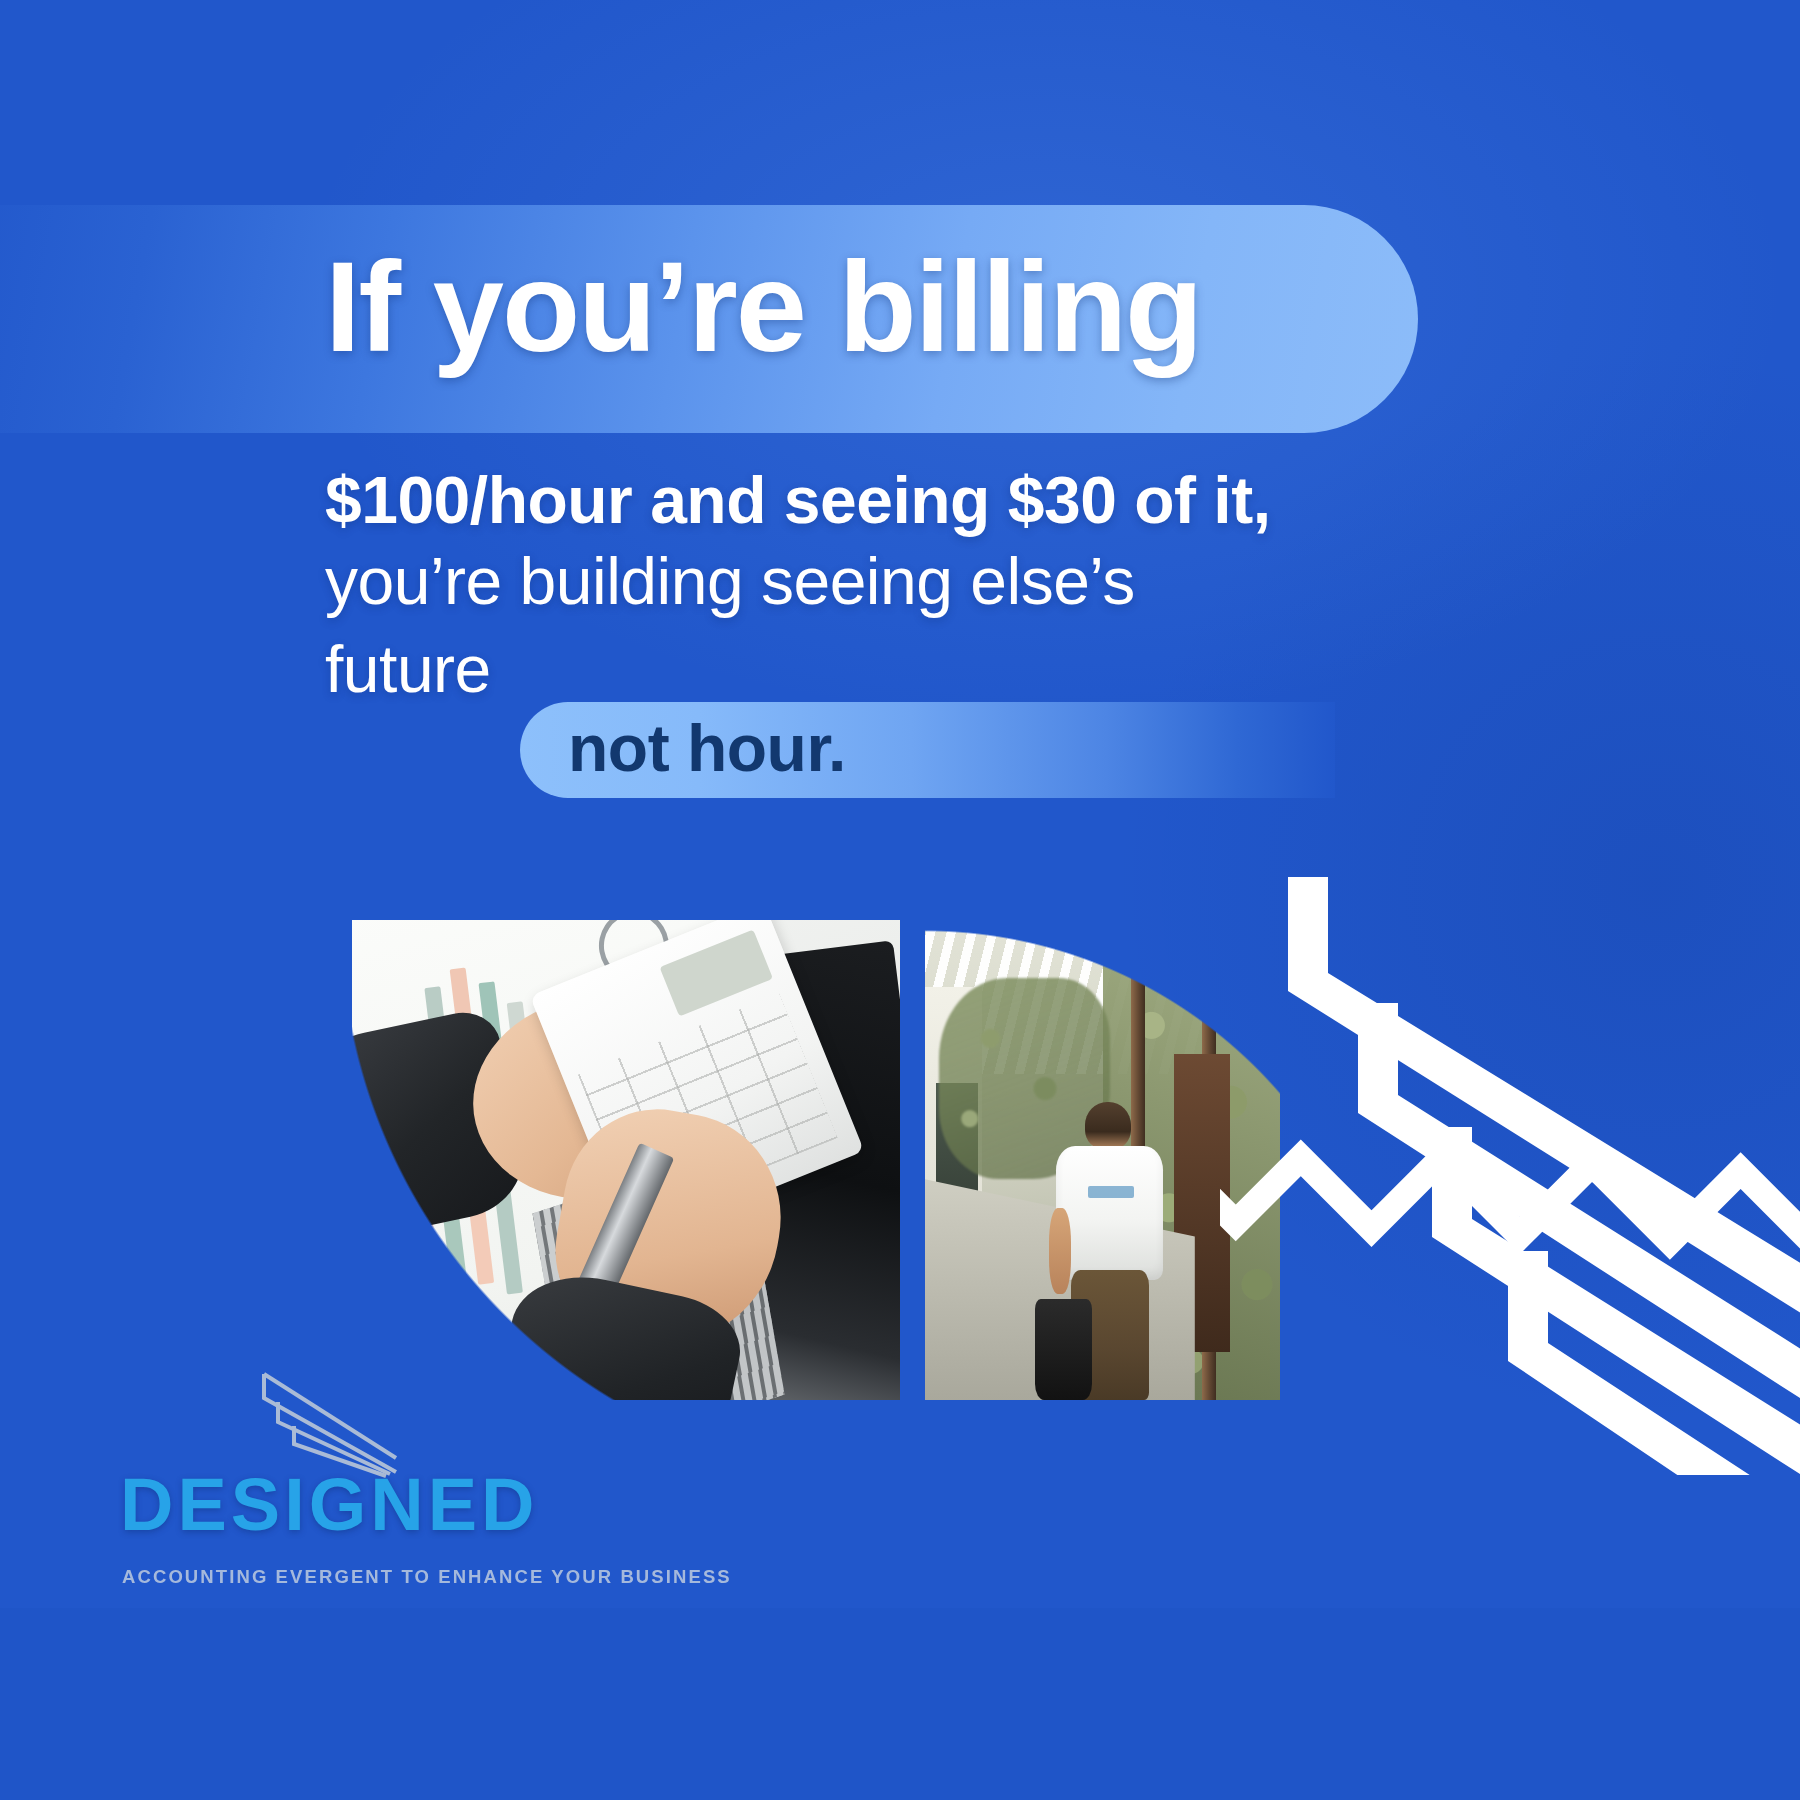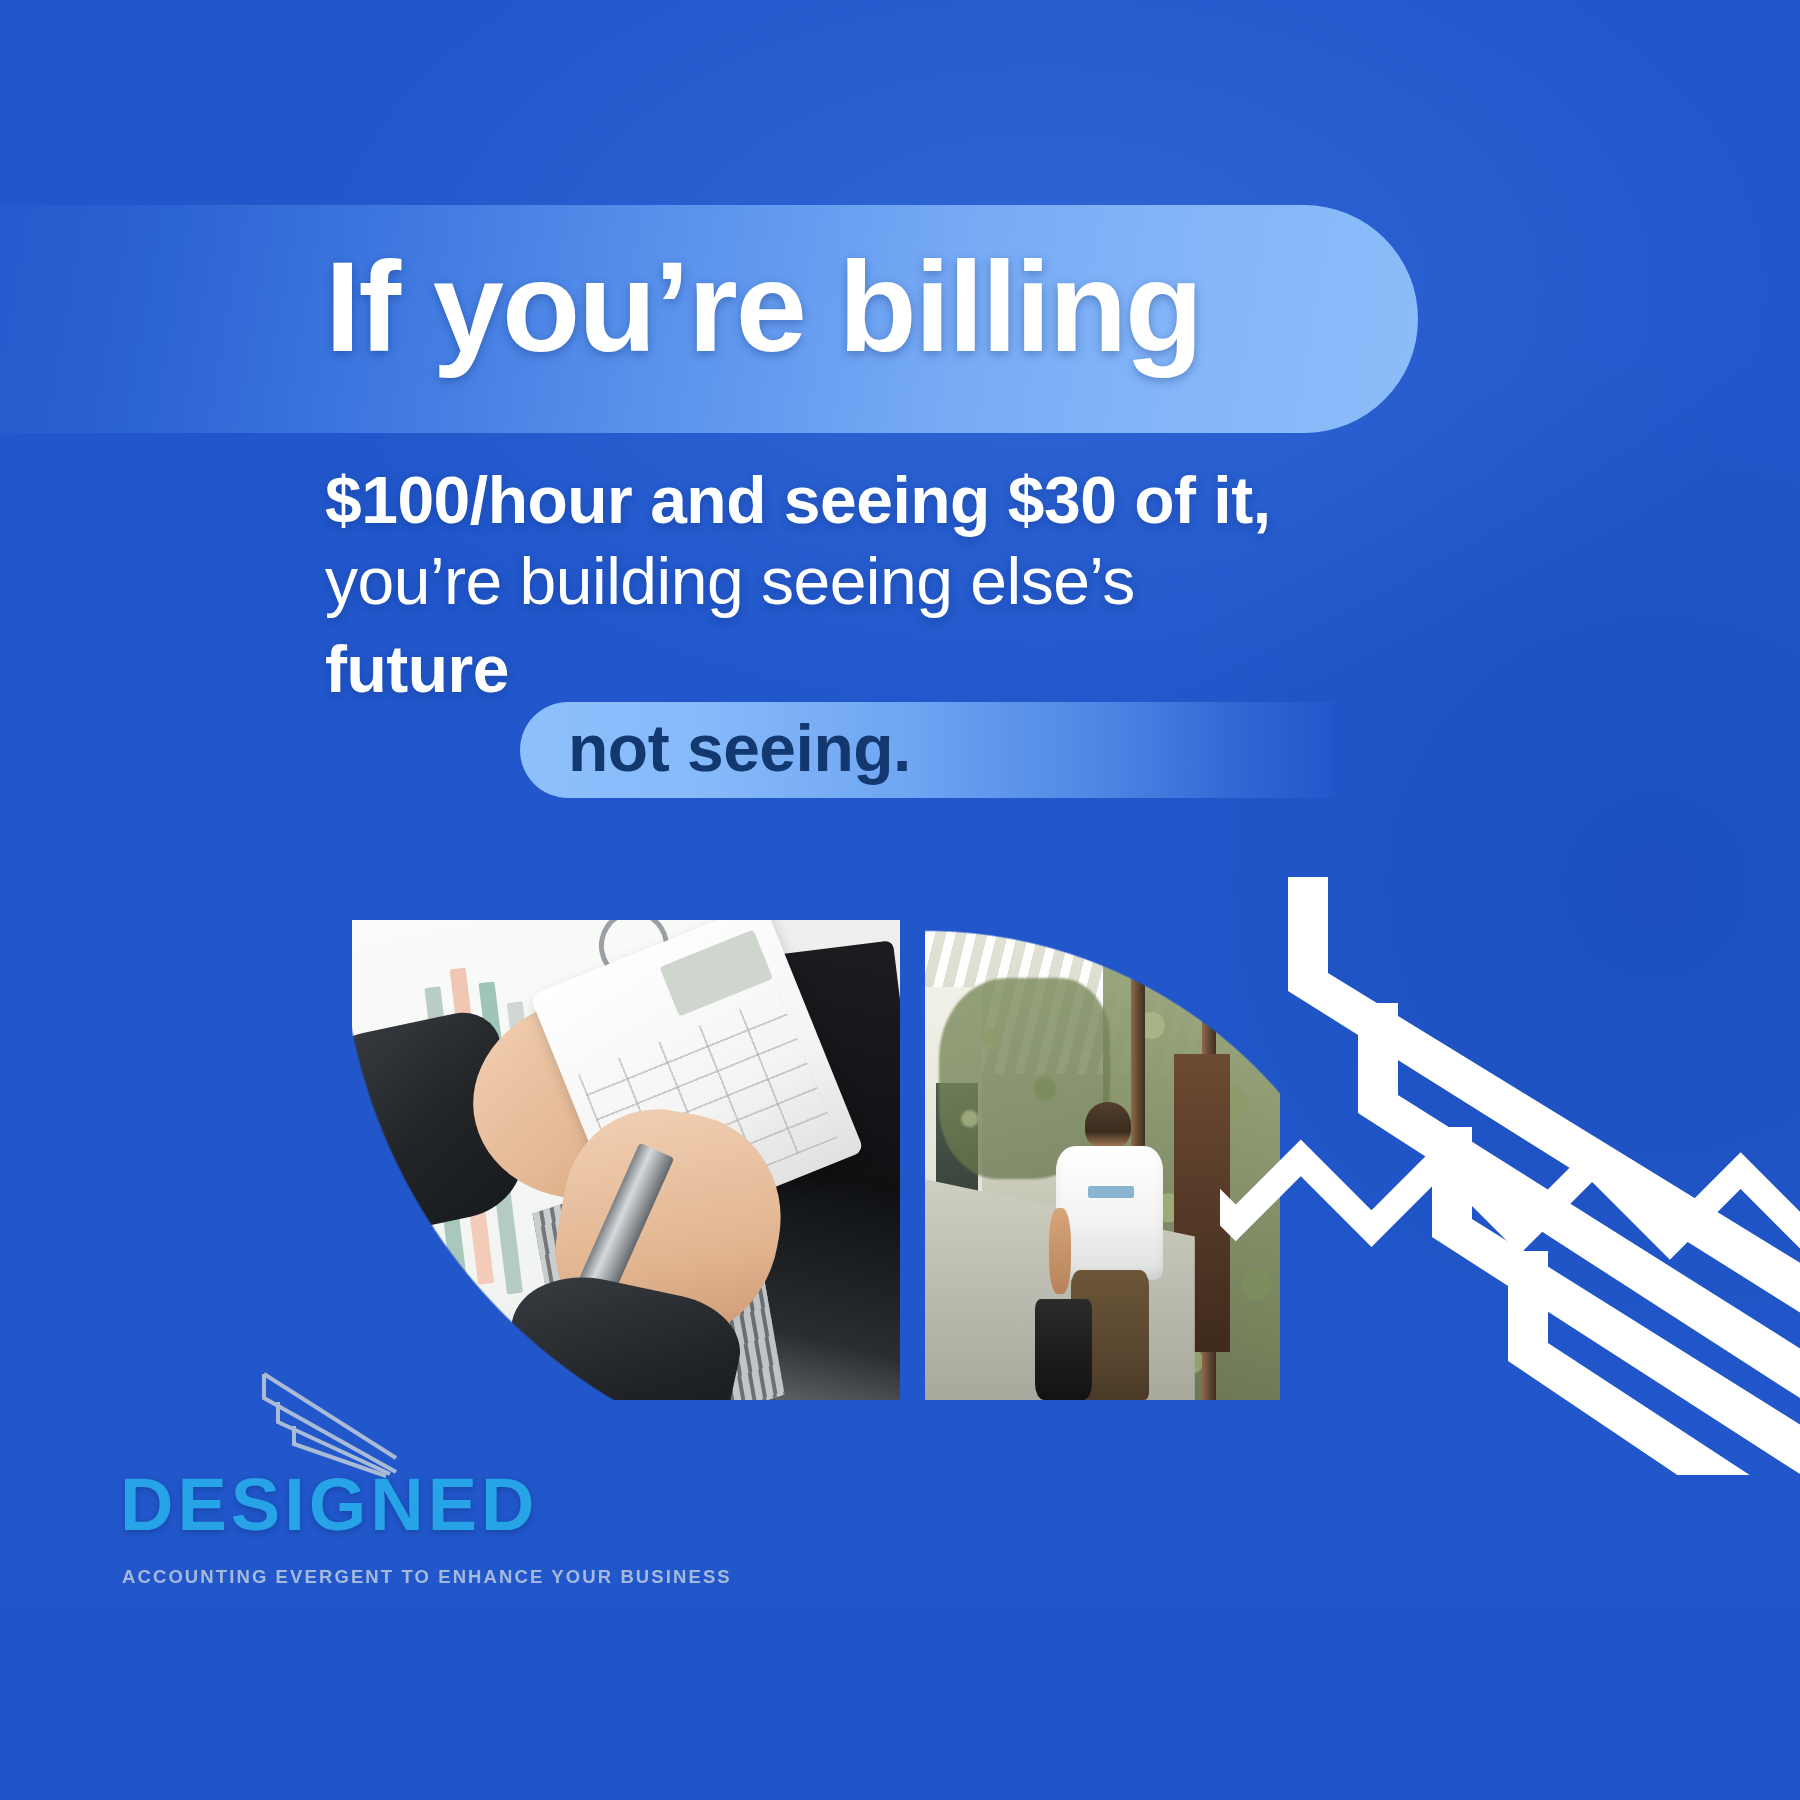--- a/index.html
+++ b/index.html
@@ -82,21 +82,21 @@
     position: relative;
     display: flex;
     align-items: center;
     height: 96px;
   }
   .future-word {
     position: relative;
     z-index: 2;
     color: #ffffff;
     font-size: 66px;
-    font-weight: 700;
+    font-weight: 400;
     letter-spacing: -0.5px;
     text-shadow: 0 3px 9px rgba(10,40,110,0.3);
   }
 
   
   .accent-pill {
     position: absolute;
     left: 520px;
     top: 702px;
     width: 815px;
@@ -369,21 +369,21 @@
 
   <div class="sub-block">
     <div class="sub-line bold">$100/hour and seeing $30 of it,</div>
     <div class="sub-line light">you’re building seeing else’s</div>
     <div class="sub-row">
       <span class="future-word">future</span>
     </div>
   </div>
 
   <div class="accent-pill"></div>
-  <div class="accent-text">not seeing.</div>
+  <div class="accent-text">not hour.</div>
 
   <div class="photo-left">
     <div class="photo-inner">
       <div class="desk-bg"></div>
       <div class="desk-paper"></div>
 
       <div class="bar" style="left:14%;top:14%;width:3.0%;height:16%;background:#b9ccc5;transform:rotate(-7deg);"></div>
       <div class="bar" style="left:19%;top:10%;width:3.0%;height:22%;background:#f0c7b4;transform:rotate(-7deg);"></div>
       <div class="bar" style="left:24%;top:13%;width:3.0%;height:19%;background:#9fc4b8;transform:rotate(-7deg);"></div>
       <div class="bar" style="left:29%;top:17%;width:3.0%;height:15%;background:#cfd8d2;transform:rotate(-7deg);"></div>

